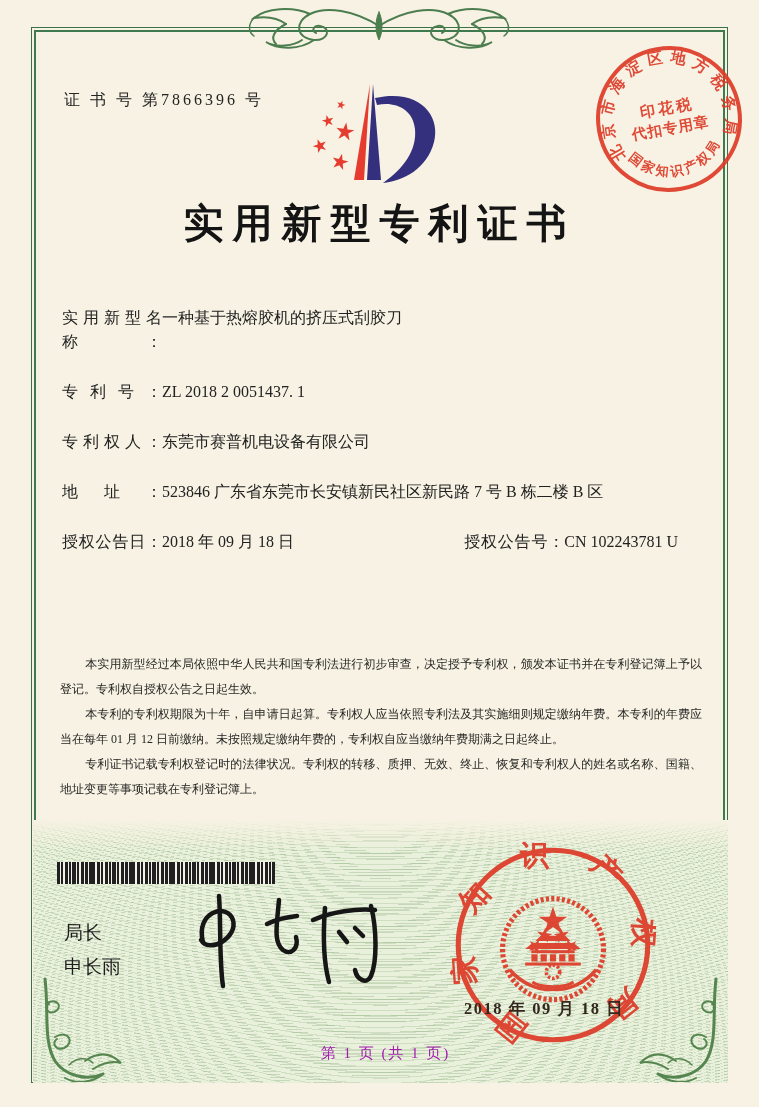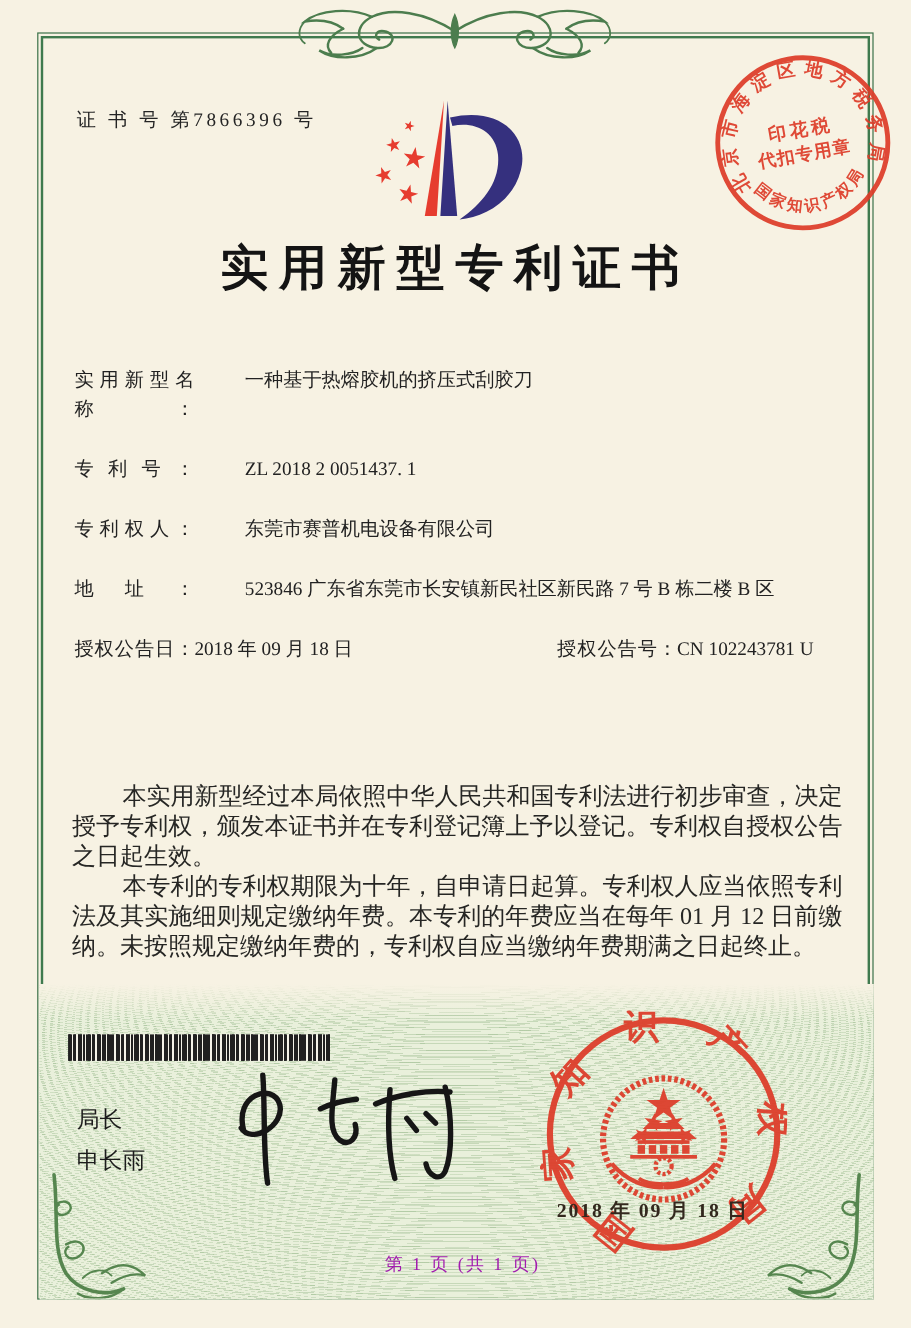--- a/index.html
+++ b/index.html
@@ -30,32 +30,32 @@
   }
   
   .logo{position:absolute;left:294px;top:76px;width:172px;height:118px;}
   
   .page-title{
     position:absolute;left:0;right:0;top:196px;text-align:center;
     font-size:40px;font-weight:700;letter-spacing:9px;color:#141414;
   }
   
   .fields{position:absolute;left:62px;top:306px;width:640px;font-size:16px;line-height:24px;color:#222;}
-  .f-row{display:flex;margin-bottom:26px;gap:42px;}
+  .f-row{display:flex;margin-bottom:26px;}
   .f-pair{display:flex;}
   .f-pair.right{margin-left:auto;padding-right:24px;}
   .f-label{
     display:inline-block;width:100px;flex:0 0 100px;
     text-align:justify;text-align-last:justify;
   }
   .f-value{margin-left:0;}
   .f-row .grow{flex:1;}
   
   .body-text{position:absolute;left:60px;top:652px;width:642px;
-    font-size:20px;line-height:25px;text-align:justify;color:#262624;}
+    font-size:12px;line-height:25px;text-align:justify;color:#262624;}
   .body-text p{margin:0;text-indent:2.1em;}
   
   .guilloche{
     position:absolute;left:33px;top:820px;width:695px;height:263px;
     background-color:#e9f0db;
     background-image:
       linear-gradient(#f7f2e3, rgba(247,242,227,0) 30px),
       repeating-radial-gradient(140% 90% at 50% -40%, rgba(116,160,104,.30) 0 1px, rgba(0,0,0,0) 1px 6px),
       repeating-radial-gradient(140% 90% at 50% 140%, rgba(116,160,104,.22) 0 1px, rgba(0,0,0,0) 1px 5px);
   }
@@ -174,20 +174,21 @@
     <span class="f-pair right">
       <span class="f-label">授权公告号：</span>
       <span class="f-value">CN 102243781 U</span>
     </span>
   </div>
 </div>
 
 <div class="body-text">
   <p>本实用新型经过本局依照中华人民共和国专利法进行初步审查，决定授予专利权，颁发本证书并在专利登记簿上予以登记。专利权自授权公告之日起生效。</p>
   <p>本专利的专利权期限为十年，自申请日起算。专利权人应当依照专利法及其实施细则规定缴纳年费。本专利的年费应当在每年 01 月 12 日前缴纳。未按照规定缴纳年费的，专利权自应当缴纳年费期满之日起终止。</p>
+  <p>专利证书记载专利权登记时的法律状况。专利权的转移、质押、无效、终止、恢复和专利权人的姓名或名称、国籍、地址变更等事项记载在专利登记簿上。</p>
 </div>
 
 <div class="guilloche">
   <svg class="corner left" viewBox="0 0 95 105">
     <g stroke="#56864f" fill="none" stroke-linecap="round">
       <path d="M 10,2 C 14,34 8,64 20,84 C 30,99 52,104 68,97" stroke-width="3"></path>
       <path d="M 68,97 C 58,106 40,107 30,101" stroke-width="2"></path>
       <path d="M 20,60 C 34,52 40,66 29,71 C 21,74 16,66 22,62" stroke-width="2"></path>
       <path d="M 12,26 C 24,20 28,32 19,35 C 12,37 9,30 14,27" stroke-width="2"></path>
       <path d="M 50,84 C 64,74 76,76 86,86 C 76,83 66,87 58,92" stroke-width="2"></path>

